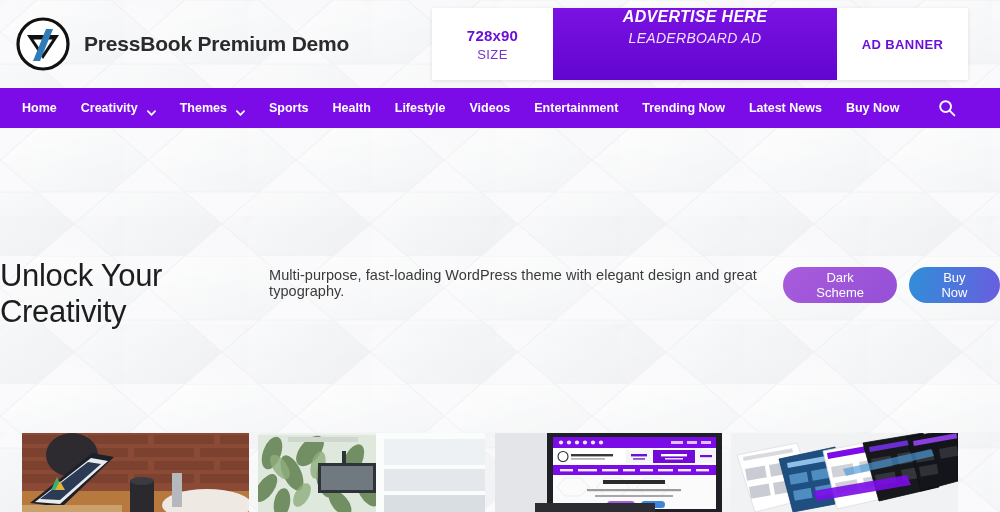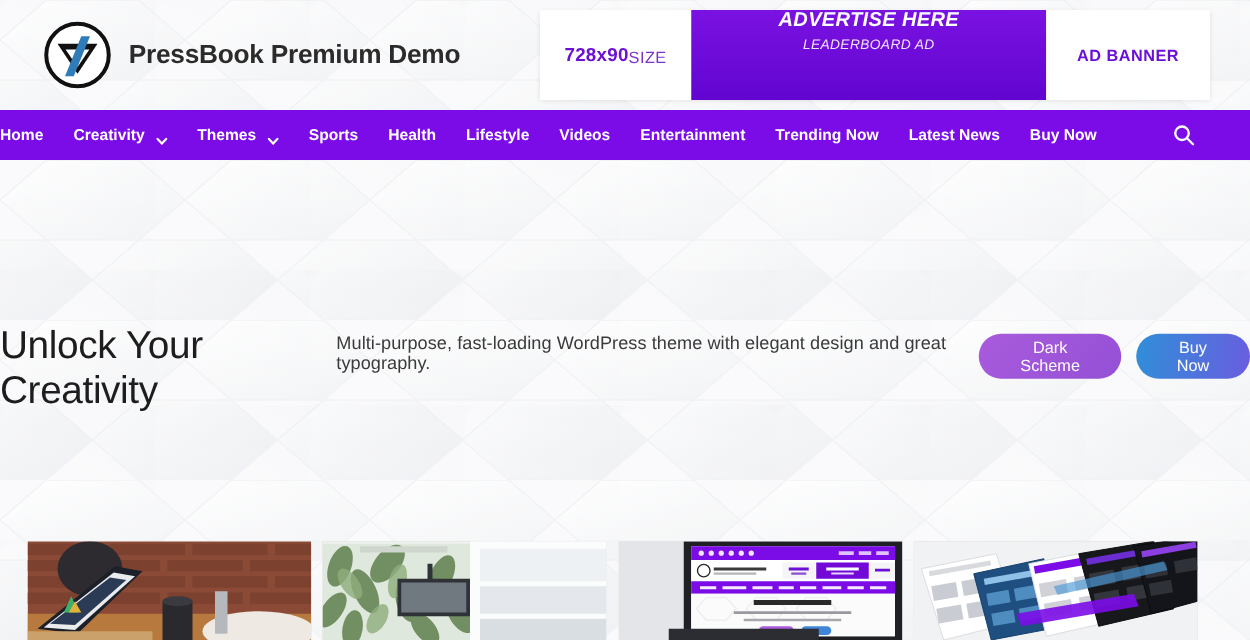--- a/index.html
+++ b/index.html
@@ -23,65 +23,65 @@
     background-size: 124px 108px, 124px 108px, 124px 108px, 100% 100%;
   }
   .hexlayer { position:absolute; inset:0; opacity:.85; }
   .hexlayer svg { display:block; width:100%; height:100%; }
 
   
   .site-header {
     position:absolute; left:0; top:0; width:1000px; height:88px;
     display:flex; align-items:center; z-index:5;
   }
-  .brand { display:flex; align-items:center; padding-left:35px; }
+  .brand { display:flex; align-items:center; padding-left:16px; }
   .logo-mark { width:54px; height:54px; flex:0 0 54px; }
   .brand-text { margin-left:14px; }
   .site-title {
     font-size:21px; font-weight:700; color:#2b2b2b; letter-spacing:-0.2px;
     line-height:1.2;
   }
   .site-tagline { font-size:11.5px; color:#9b9b9b; margin-top:4px; letter-spacing:.1px; }
 
   
   .ad-banner {
     position:absolute; left:432px; top:8px; width:536px; height:72px;
     display:flex; background:#ffffff;
     box-shadow:0 1px 4px rgba(0,0,0,0.10);
     z-index:6;
   }
   .ad-size {
-    width:121px; display:flex; 
+    width:121px; display:flex; flex-direction:column;
     align-items:center; justify-content:center; background:#fff;text-align:center;
   }
   .ad-size-dim { font-size:15px; font-weight:700; color:#6b10d6; letter-spacing:.2px; }
   .ad-size-label { font-size:13px; color:#7b33c9; margin-top:3px; letter-spacing:.4px; }
   .ad-main {
     flex:1; display:flex; flex-direction:column;
     align-items:center; justify-content:flex-start;
     background:linear-gradient(180deg,#7a12e2 0%,#6205d0 100%);
   }
   .ad-main-title {
     font-size:16px; font-weight:700; font-style:italic; color:#ffffff;
     letter-spacing:.3px;
   }
   .ad-main-sub {
-    font-size:11px; font-style:italic; color:#f0e2ff; margin-top:4px; letter-spacing:.3px;
+    font-size:14px; font-style:italic; color:#f0e2ff; margin-top:4px; letter-spacing:.3px;
   }
   .ad-right {
     width:131px; display:flex; align-items:center; justify-content:center; background:#fff;text-align:right;
   }
   .ad-right-label { font-size:13px; font-weight:700; color:#6b10d6; letter-spacing:.4px; }
 
   
   .navbar {
     position:absolute; left:0; top:88px; width:1000px; height:40px;
     background:#7b0ce8; display:flex; align-items:center; z-index:7;
   }
-  .nav-list { display:flex; align-items:center; }
+  .nav-list { display:flex; align-items:center; padding-left:22px; }
   .nav-item {
     display:flex; align-items:center; color:#ffffff;
     font-size:12.5px; font-weight:700; margin-right:24px;
     white-space:nowrap; cursor:pointer;
   }
   .nav-item .chev {
     margin-left:9px; width:9px; height:6px; display:inline-block;
   }
   .nav-search {
     position:absolute; right:44px; top:50%; transform:translateY(-50%);

